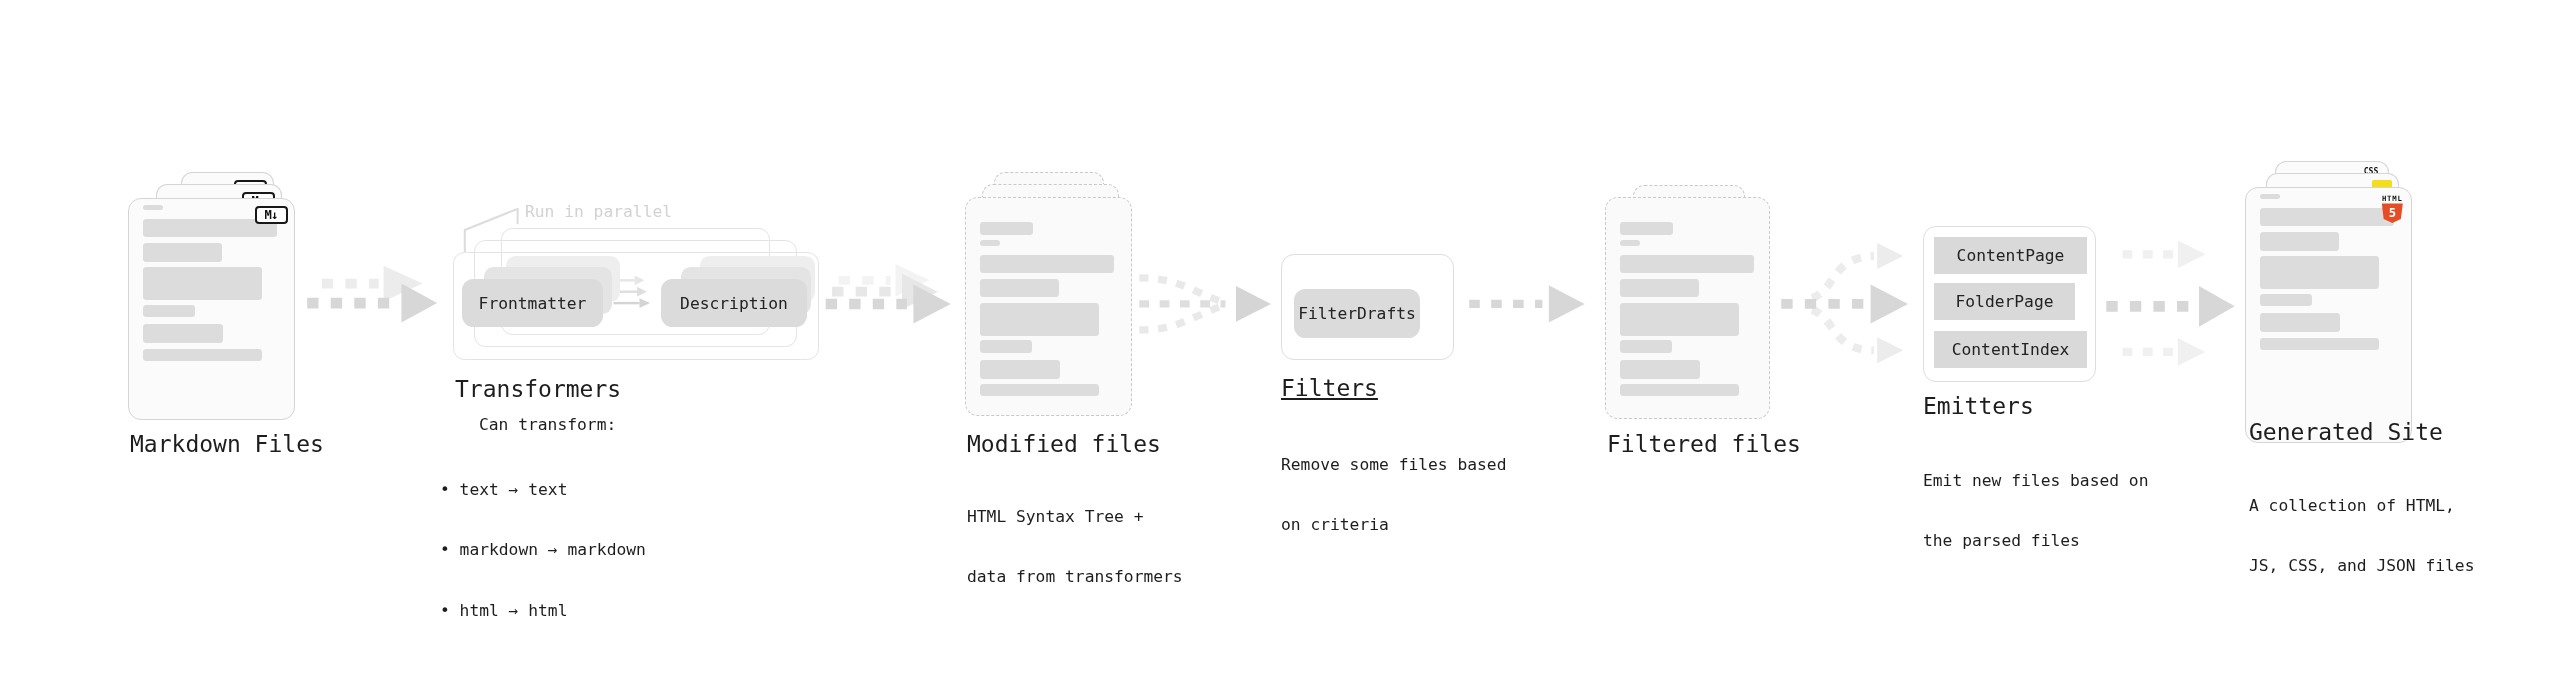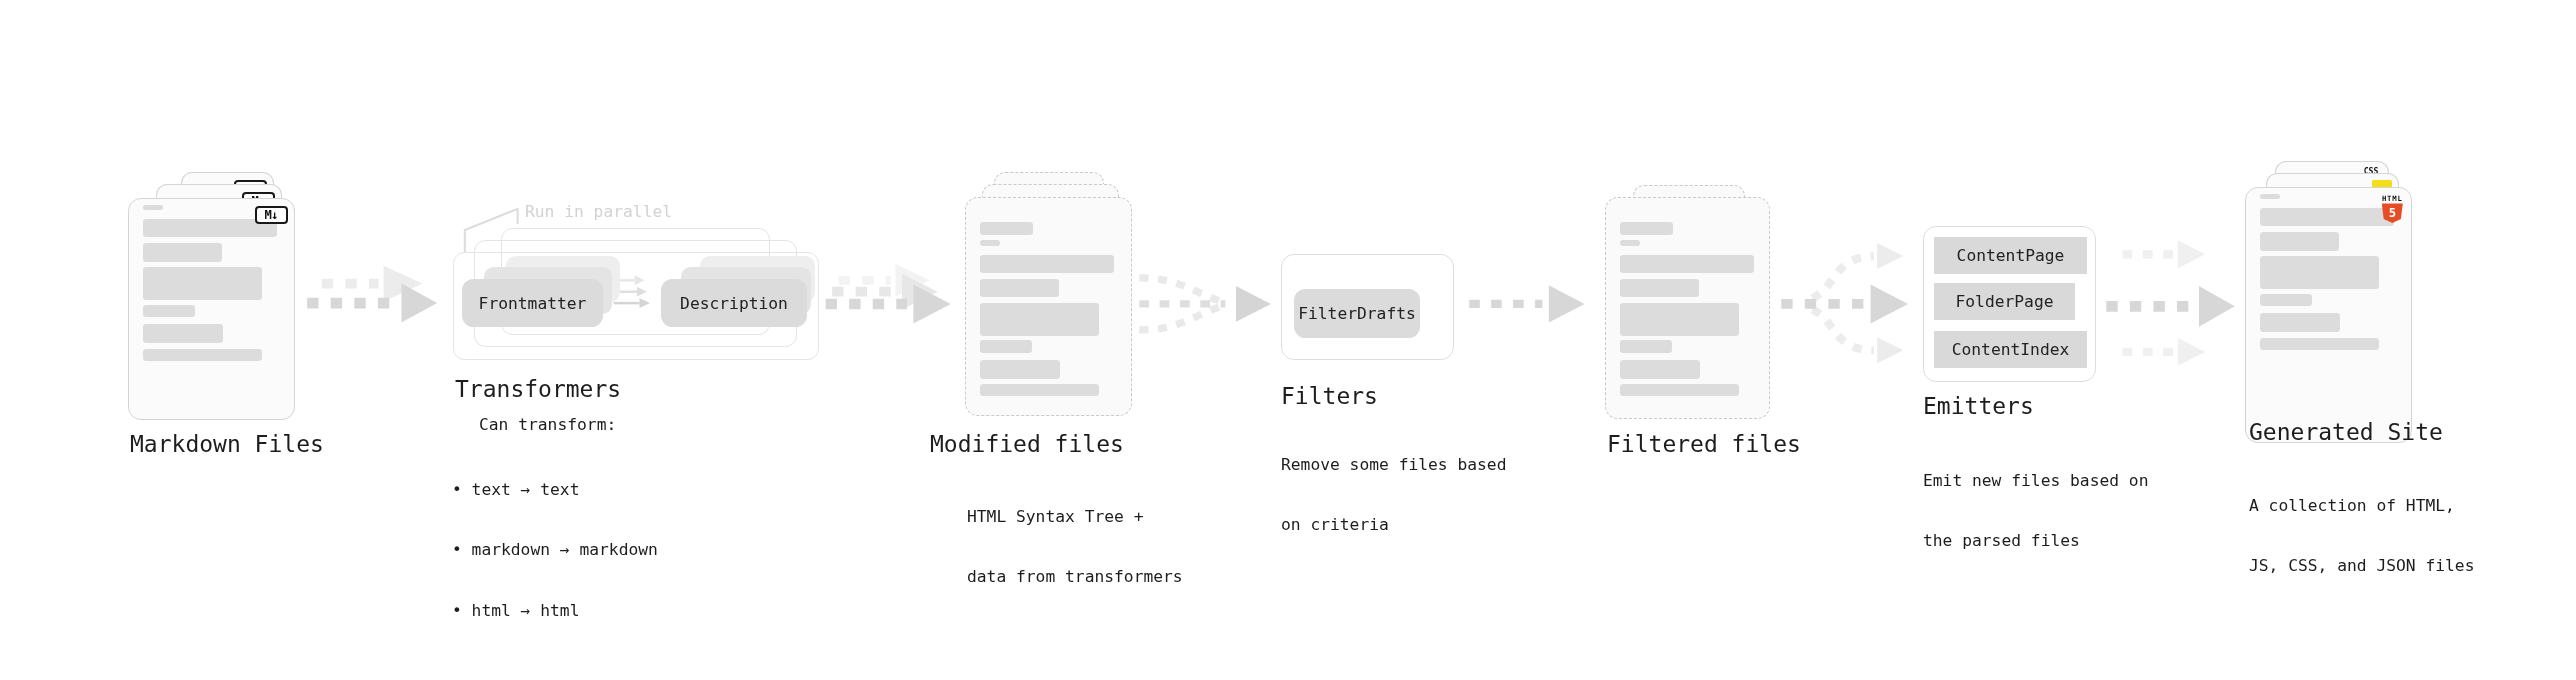--- a/index.html
+++ b/index.html
@@ -172,51 +172,51 @@
     <div class="pill ghost2" style="left:506px;top:256px;width:114px;height:46px;"></div>
     <div class="pill ghost1" style="left:484px;top:267px;width:128px;height:47px;"></div>
     <div class="pill" style="left:462px;top:279px;width:141px;height:48px;">Frontmatter</div>
 
     <div class="pill ghost2" style="left:700px;top:256px;width:115px;height:46px;"></div>
     <div class="pill ghost1" style="left:681px;top:267px;width:130px;height:47px;"></div>
     <div class="pill" style="left:661px;top:279px;width:146px;height:48px;">Description</div>
 
     <div class="stage-title" style="left:455px;top:377px;">Transformers</div>
     <div class="stage-desc" style="left:455px;top:415px;margin-left:24px;">Can transform:</div>
-    <div class="stage-desc" style="left:452px;top:439px;">
+    <div class="stage-desc" style="left:440px;top:439px;">
       <div>• text → text</div>
       <div>• markdown → markdown</div>
       <div>• html → html</div>
     </div>
   </div>
 
   <div>
     <div class="doc-back dashed" style="left:994px;top:172px;width:110px;height:57px;"></div>
     <div class="doc-back dashed" style="left:982px;top:184px;width:137px;height:57px;"></div>
     <div class="doc-card dashed" style="left:965px;top:197px;width:167px;height:219px;">
       <div class="sk"></div>
       <div class="sk"></div>
       <div class="sk"></div>
       <div class="sk"></div>
       <div class="sk"></div>
       <div class="sk"></div>
       <div class="sk"></div>
       <div class="sk"></div>
     </div>
-    <div class="stage-title" style="left:930px;top:432px;text-align:center;">Modified files</div>
+    <div class="stage-title" style="left:967px;top:432px;text-align:center;">Modified files</div>
     <div class="stage-desc" style="left:967px;top:466px;">
       <div>HTML Syntax Tree +</div>
       <div>data from transformers</div>
     </div>
   </div>
 
   <div>
     <div class="panel" style="left:1281px;top:254px;width:173px;height:106px;"></div>
     <div class="pill" style="left:1294px;top:265px;width:126px;height:49px;margin-top:24px;">FilterDrafts</div>
-    <div class="stage-title" style="left:1281px;top:384px;">Filters</div>
+    <div class="stage-title" style="left:1281px;top:376px;text-decoration:underline;">Filters</div>
     <div class="stage-desc" style="left:1281px;top:414px;">
       <div>Remove some files based</div>
       <div>on criteria</div>
     </div>
   </div>
 
   <div>
     <div class="doc-back dashed" style="left:1633px;top:185px;width:112px;height:57px;"></div>
     <div class="doc-card dashed" style="left:1605px;top:197px;width:165px;height:222px;">
       <div class="sk"></div>

